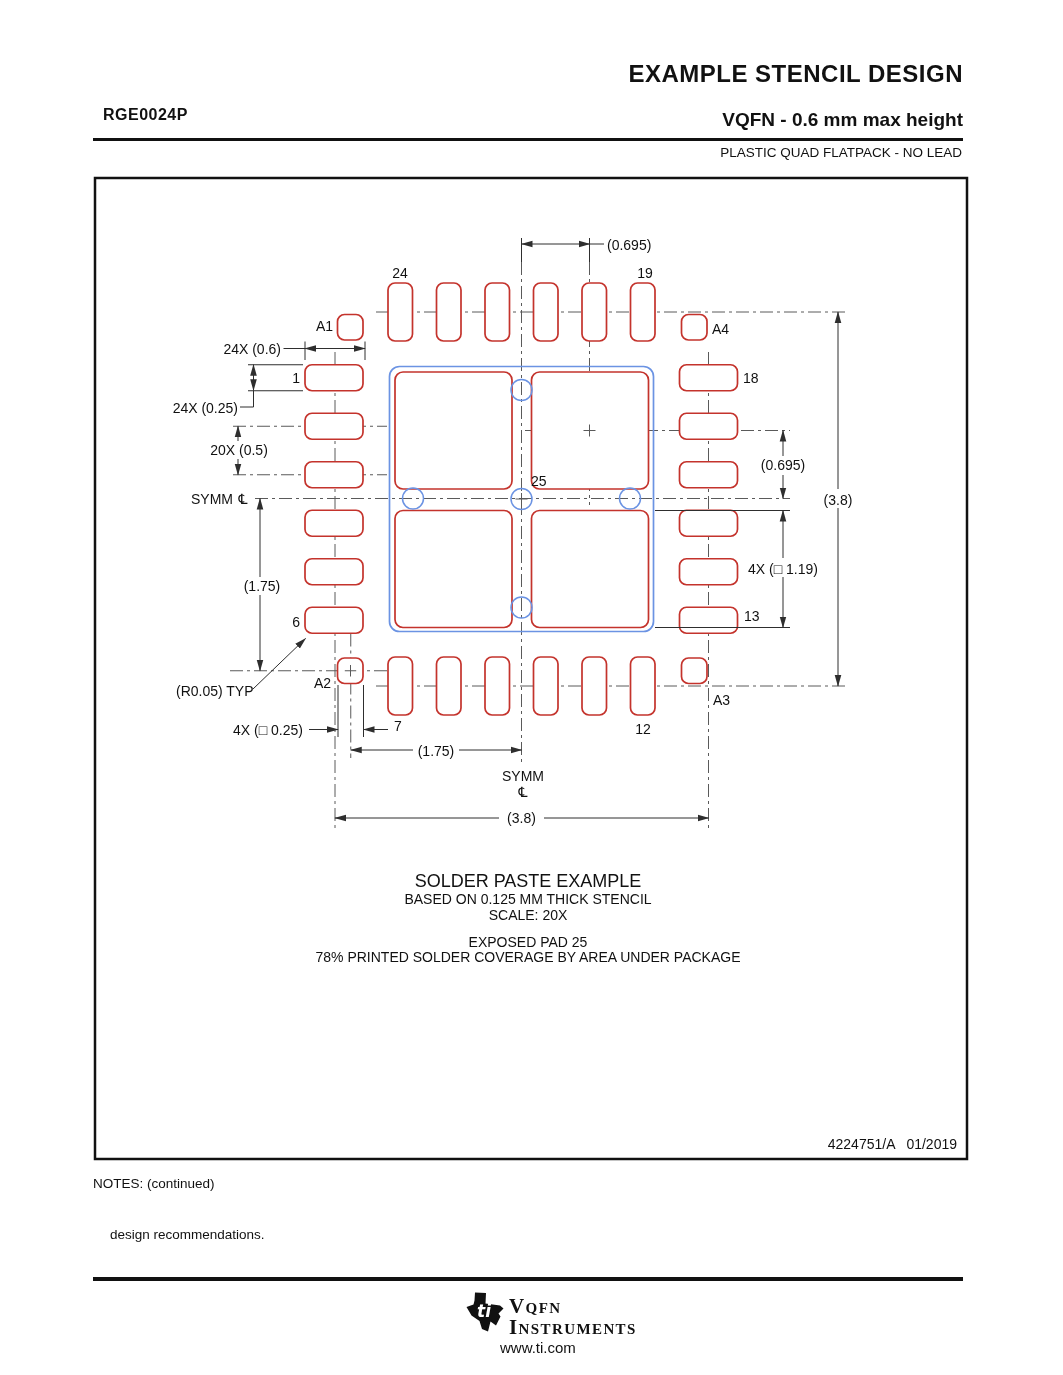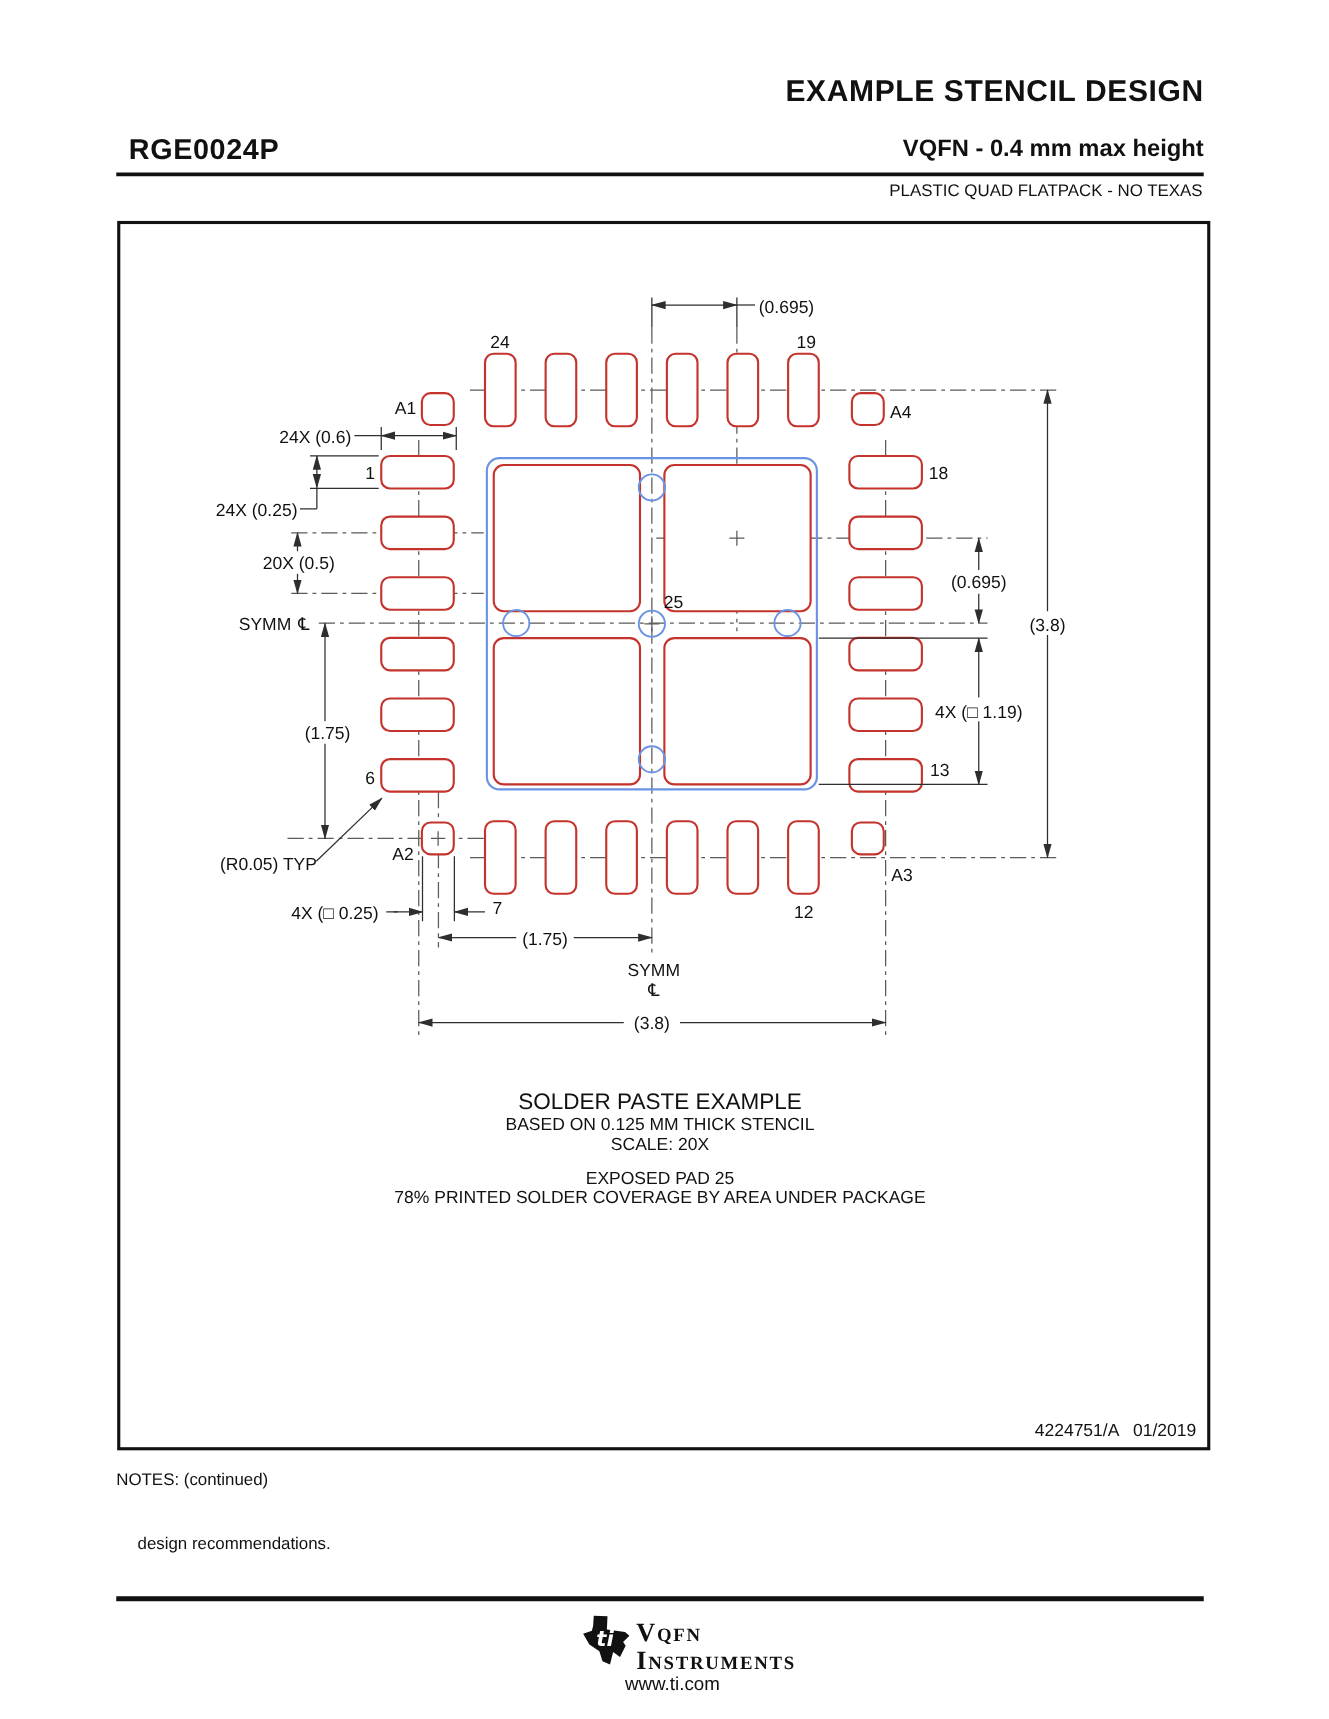--- a/index.html
+++ b/index.html
@@ -11,21 +11,21 @@
   *{margin:0;padding:0;box-sizing:border-box;}
   html,body{background:#fff;}
   .page{
     position:relative;width:1063px;height:1375px;background:#ffffff;
     font-family:"Liberation Sans","DejaVu Sans",sans-serif;color:#111;
     overflow:hidden;
     padding-left:22px;
   }
   .abs{position:absolute;}
   .hdr-title{right:100px;top:60px;font-size:24px;font-weight:bold;letter-spacing:.5px;}
-  .hdr-part{left:103px;top:106px;font-size:23px;font-weight:bold;letter-spacing:.5px;}
+  .hdr-part{left:103px;top:106px;font-size:16px;font-weight:bold;letter-spacing:.5px;}
   .hdr-pkg{right:100px;top:109px;font-size:19px;font-weight:bold;}
   .hdr-rule{left:93px;top:138px;width:870px;height:3px;background:#111;}
   .hdr-sub{right:101px;top:145px;font-size:13.5px;}
   .drawing-svg{left:0;top:0;}
   .doc-num{right:106px;top:1136px;font-size:14px;white-space:pre;text-align:center;}
   .notes-heading{left:93px;top:1176px;font-size:13.5px;}
   .note-line{left:93px;top:1209px;font-size:13.5px;}
   .note-line2{left:110px;top:1227px;font-size:13.5px;}
   .ftr-rule{left:93px;top:1277px;width:870px;height:4px;background:#111;}
   .ti-logo{left:466px;top:1292px;}
@@ -47,23 +47,23 @@
   .cap-title{font-family:"Liberation Sans","DejaVu Sans",sans-serif;font-size:18px;fill:#111;}
   .cap{font-family:"Liberation Sans","DejaVu Sans",sans-serif;font-size:14px;fill:#111;}
 </style>
 </head>
 <body>
 
 <div class="page">
 
   <div class="abs hdr-title">EXAMPLE STENCIL DESIGN</div>
   <div class="abs hdr-part">RGE0024P</div>
-  <div class="abs hdr-pkg">VQFN - 0.4 mm max height</div>
+  <div class="abs hdr-pkg">VQFN - 0.6 mm max height</div>
   <div class="abs hdr-rule"></div>
-  <div class="abs hdr-sub">PLASTIC QUAD FLATPACK - NO TEXAS</div>
+  <div class="abs hdr-sub">PLASTIC QUAD FLATPACK - NO LEAD</div>
 
   <svg class="abs drawing-svg" width="1063" height="1375" viewBox="0 0 1063 1375" xmlns="http://www.w3.org/2000/svg">
     <defs>
       <marker id="ah" viewBox="0 0 12 8" refX="11" refY="4" markerWidth="12" markerHeight="8" markerUnits="userSpaceOnUse" orient="auto-start-reverse">
         <path d="M11.8,4 L0,0.7 L0,7.3 Z" fill="#2e2e2e"></path>
       </marker>
     </defs>
 
     <rect class="frame" x="95" y="178" width="872" height="981"></rect>
 

